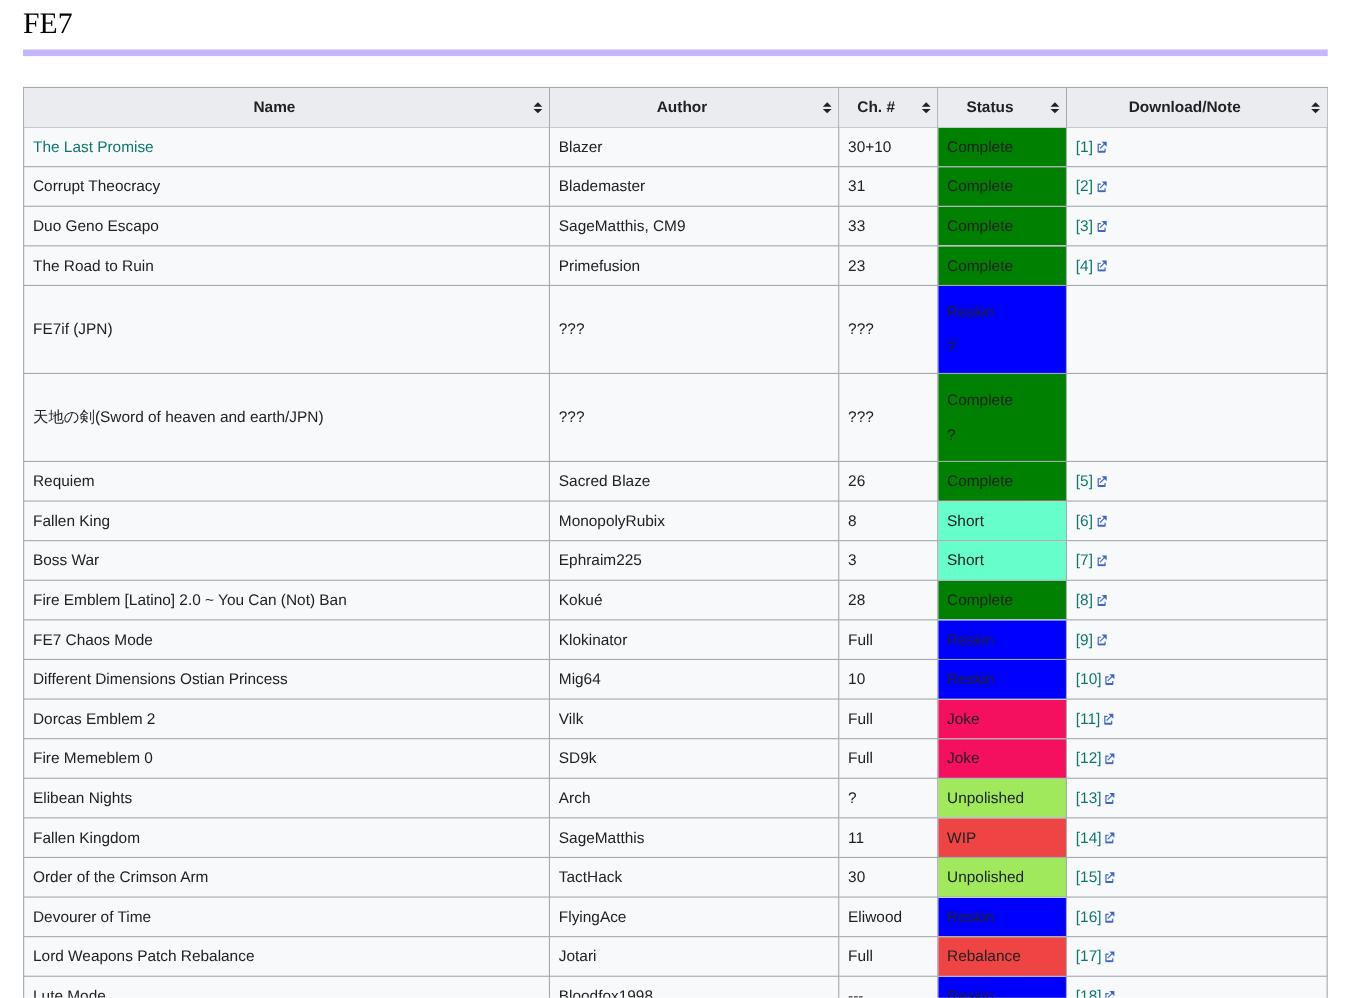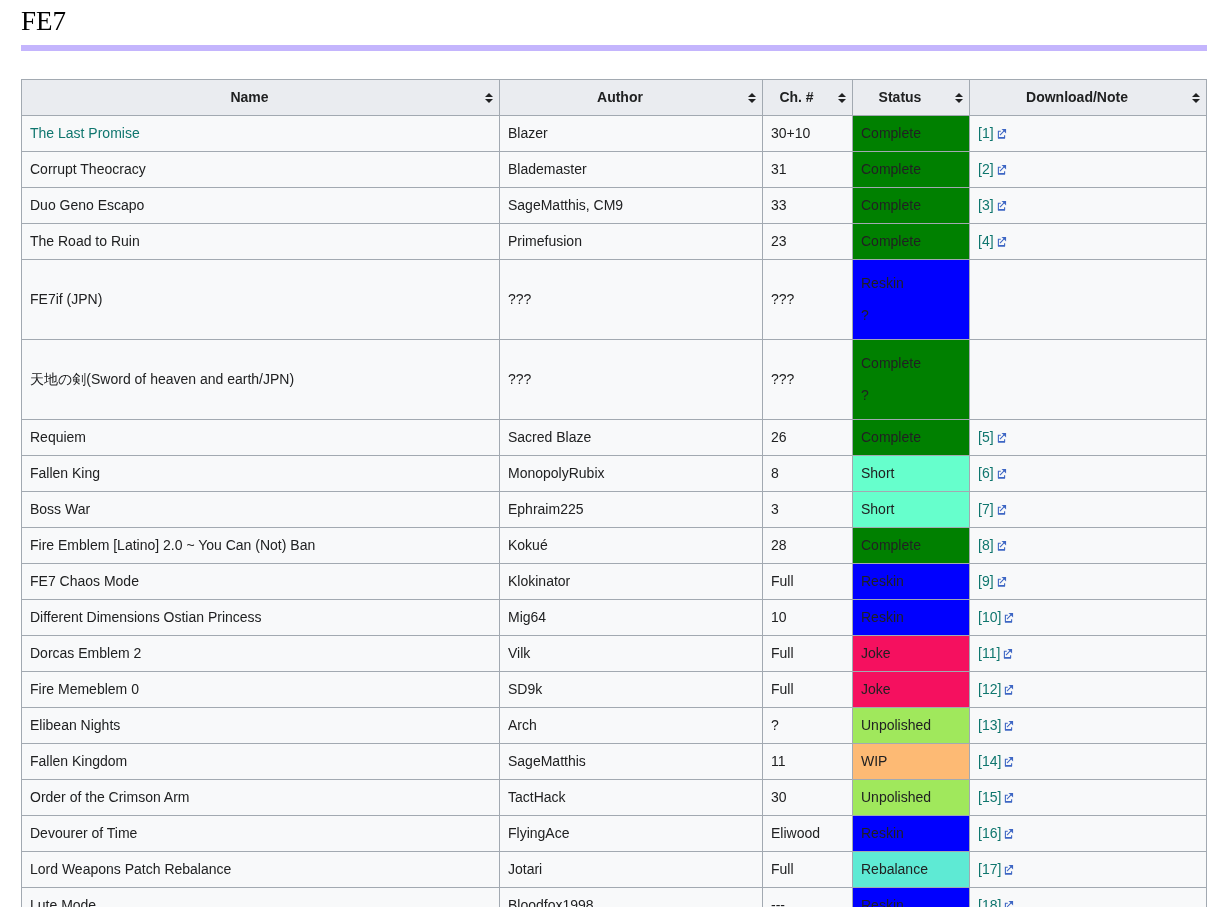--- a/index.html
+++ b/index.html
@@ -284,21 +284,21 @@
             <div class="status-line1">Unpolished</div>
           </td>
           <td class="dl-cell"><a class="dl-link" href="#">[13]</a><svg class="ext-icon" width="11" height="11" viewBox="0 0 12 12">
               <path fill="#3d66c4" d="M6 1h5v5L8.9 3.9 4.75 8.05 3.95 7.25 8.1 3.1 6 1ZM2 3h3.2v1.2H3.2v5.6h5.6V7.8H10v3a1 1 0 0 1-1 1H3a1 1 0 0 1-1-1V3Z"></path>
             </svg></td>
         </tr>
         <tr>
           <td class="name-cell"><span>Fallen Kingdom</span></td>
           <td class="author-cell"><span>SageMatthis</span></td>
           <td class="ch-cell"><span>11</span></td>
-          <td class="status-cell" style="background: #fdba74;">
+          <td class="status-cell" style="background: #ef4444;">
             <div class="status-line1">WIP</div>
           </td>
           <td class="dl-cell"><a class="dl-link" href="#">[14]</a><svg class="ext-icon" width="11" height="11" viewBox="0 0 12 12">
               <path fill="#3d66c4" d="M6 1h5v5L8.9 3.9 4.75 8.05 3.95 7.25 8.1 3.1 6 1ZM2 3h3.2v1.2H3.2v5.6h5.6V7.8H10v3a1 1 0 0 1-1 1H3a1 1 0 0 1-1-1V3Z"></path>
             </svg></td>
         </tr>
         <tr>
           <td class="name-cell"><span>Order of the Crimson Arm</span></td>
           <td class="author-cell"><span>TactHack</span></td>
           <td class="ch-cell"><span>30</span></td>
@@ -317,21 +317,21 @@
             <div class="status-line1">Reskin</div>
           </td>
           <td class="dl-cell"><a class="dl-link" href="#">[16]</a><svg class="ext-icon" width="11" height="11" viewBox="0 0 12 12">
               <path fill="#3d66c4" d="M6 1h5v5L8.9 3.9 4.75 8.05 3.95 7.25 8.1 3.1 6 1ZM2 3h3.2v1.2H3.2v5.6h5.6V7.8H10v3a1 1 0 0 1-1 1H3a1 1 0 0 1-1-1V3Z"></path>
             </svg></td>
         </tr>
         <tr>
           <td class="name-cell"><span>Lord Weapons Patch Rebalance</span></td>
           <td class="author-cell"><span>Jotari</span></td>
           <td class="ch-cell"><span>Full</span></td>
-          <td class="status-cell" style="background: #5eead4;">
+          <td class="status-cell" style="background: #ef4444;">
             <div class="status-line1">Rebalance</div>
           </td>
           <td class="dl-cell"><a class="dl-link" href="#">[17]</a><svg class="ext-icon" width="11" height="11" viewBox="0 0 12 12">
               <path fill="#3d66c4" d="M6 1h5v5L8.9 3.9 4.75 8.05 3.95 7.25 8.1 3.1 6 1ZM2 3h3.2v1.2H3.2v5.6h5.6V7.8H10v3a1 1 0 0 1-1 1H3a1 1 0 0 1-1-1V3Z"></path>
             </svg></td>
         </tr>
         <tr>
           <td class="name-cell"><span>Lute Mode</span></td>
           <td class="author-cell"><span>Bloodfox1998</span></td>
           <td class="ch-cell"><span>---</span></td>

